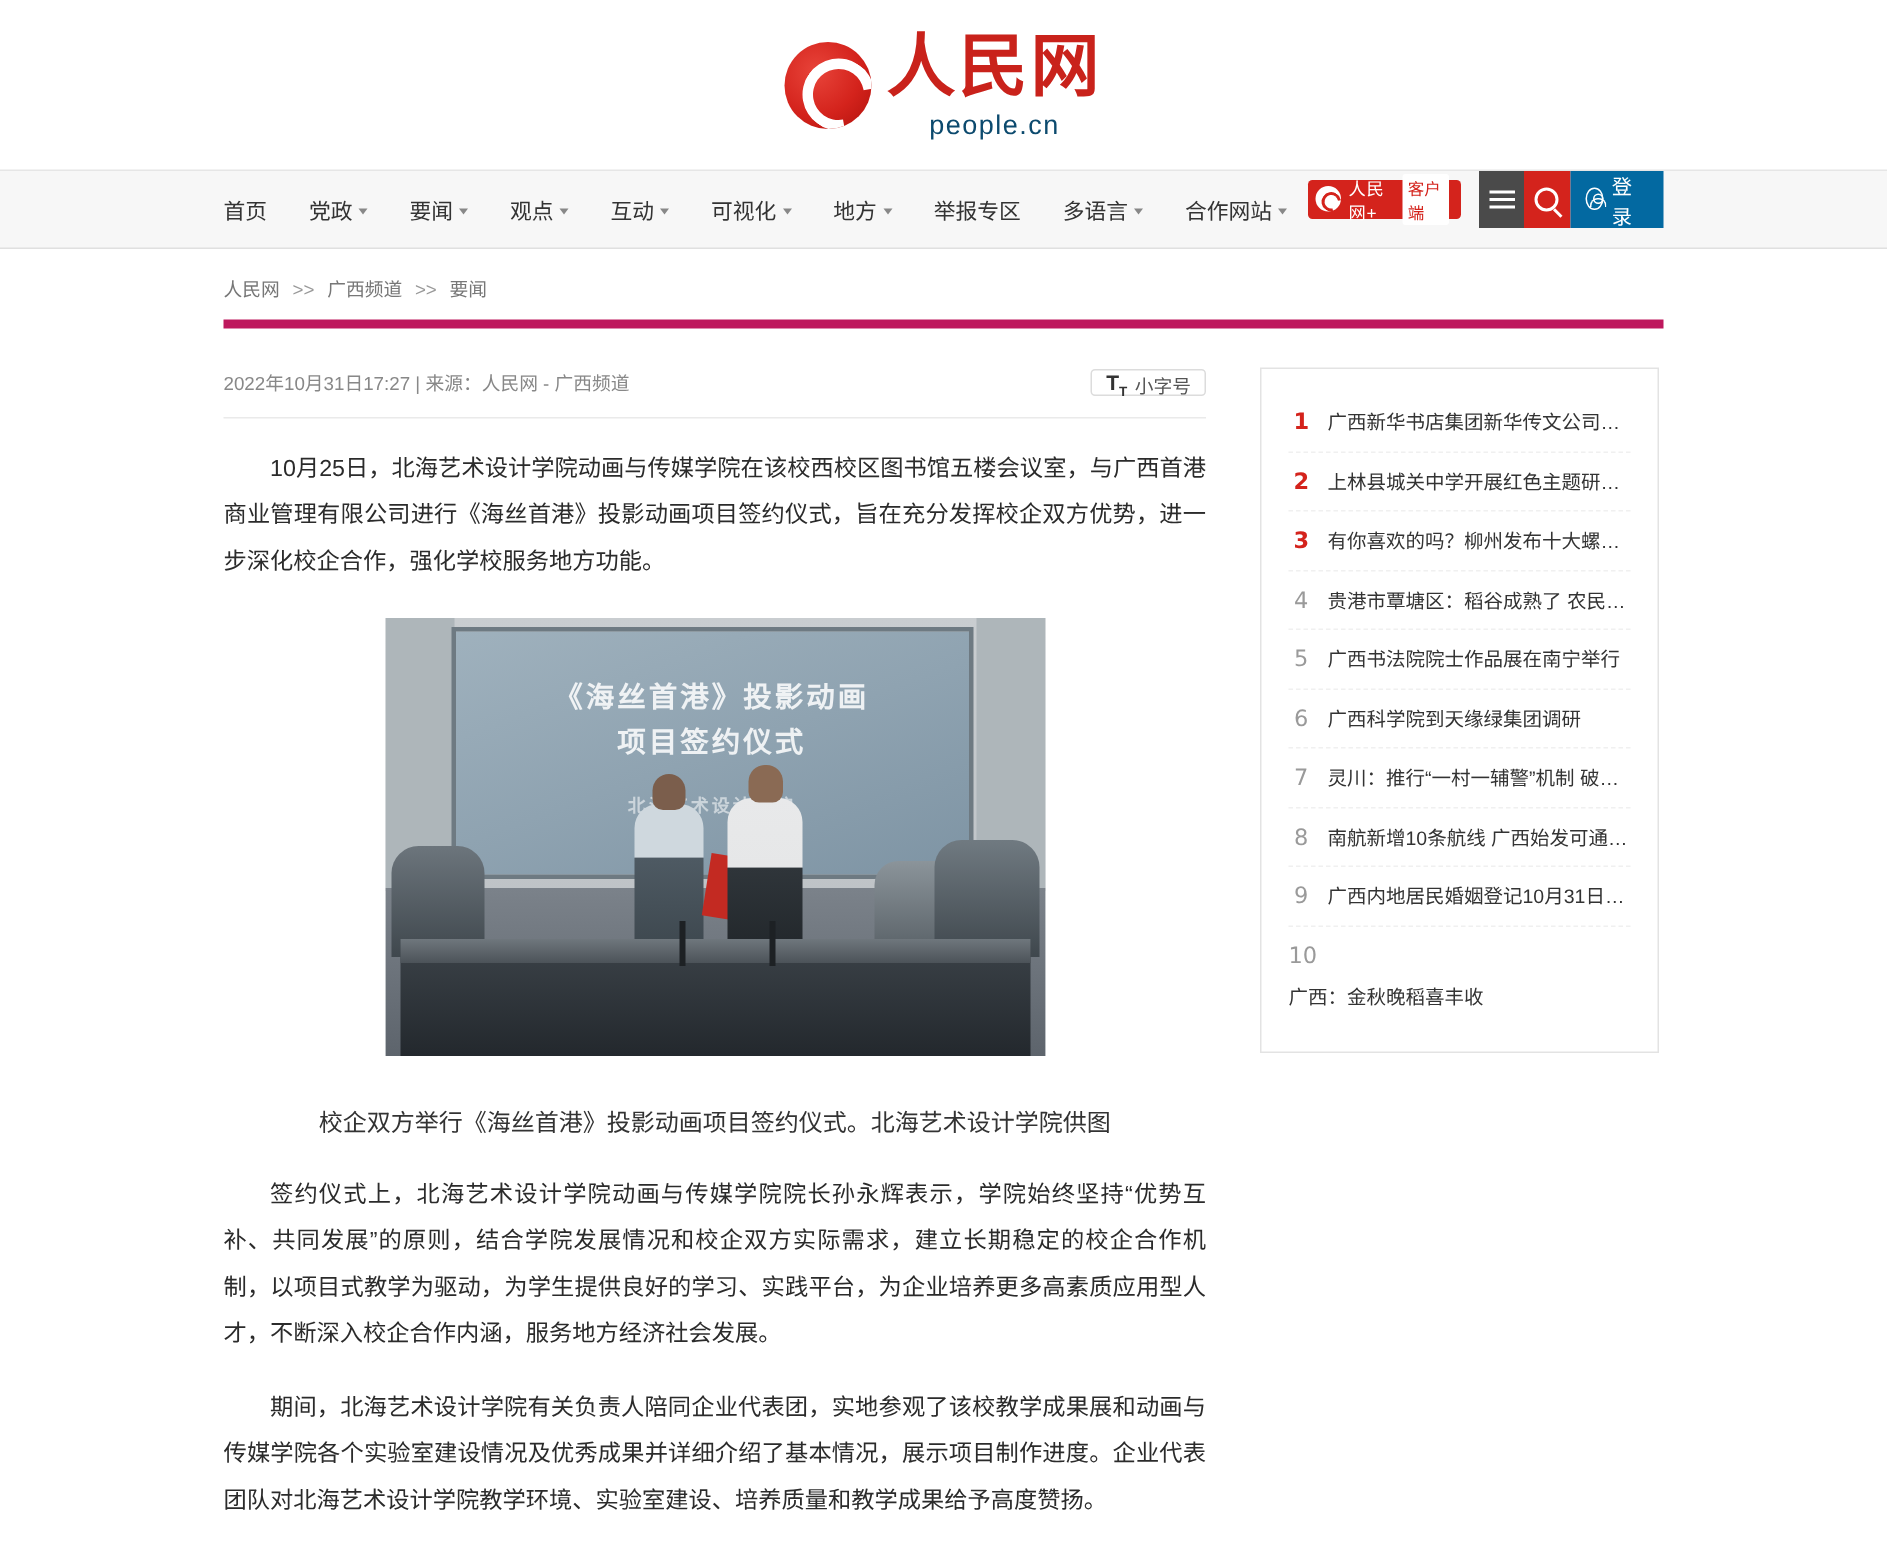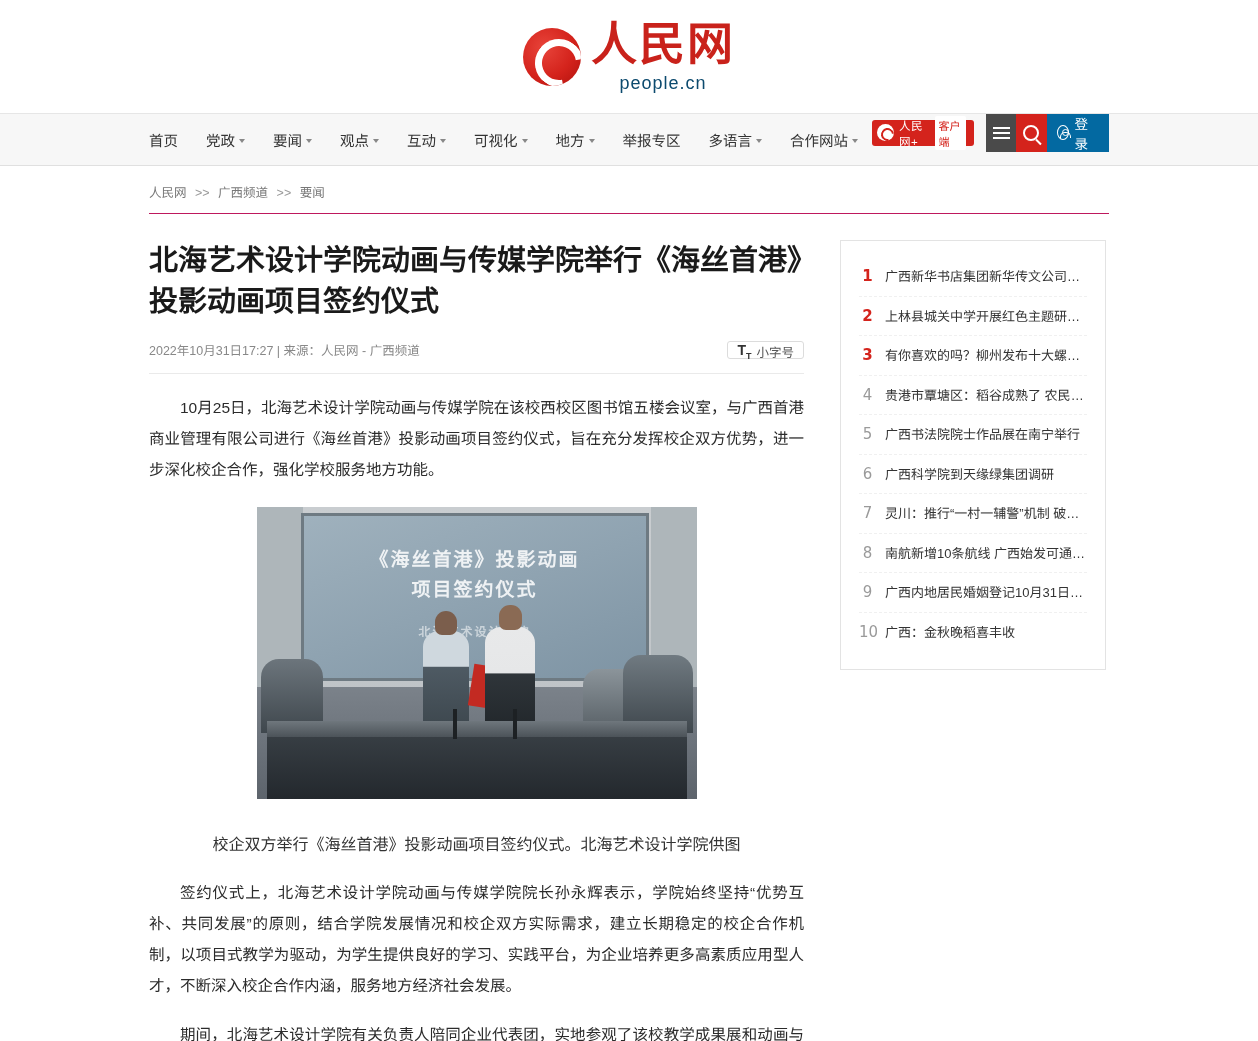--- a/index.html
+++ b/index.html
@@ -127,21 +127,21 @@
   .user-circle::after {
     content: ""; position: absolute; left: 2px; bottom: 1.2px;
     width: 9px; height: 4.5px; border: 1.3px solid #fff;
     border-bottom: none; border-radius: 5px 5px 0 0;
   }
 
   
   .crumb-wrap {
     width: 960px; margin: 0 auto;
     padding: 16px 0 12px 0;
-    border-bottom: 1px solid #be185d;
+    border-bottom: 6px solid #be185d;
   }
   .crumb { font-size: 12.5px; color: #777; }
   .crumb .sep { margin: 0 5px; color: #999; }
 
   
   .page {
     width: 960px; margin: 0 auto;
     display: flex; gap: 36px;
     padding-top: 26px;
   }
@@ -260,21 +260,21 @@
   .rank-title {
     font-size: 14px; font-weight: 700; color: #222;
     padding-bottom: 12px; border-bottom: 1px solid #eee;
     font-family: "DejaVu Sans", "Liberation Sans", sans-serif;
   }
   .rank-row {
     display: flex; align-items: baseline; gap: 9px;
     padding: 10px 0 9px 0;
     border-bottom: 1px dashed #f0f0f0;
   }
-  .rank-row:last-child { border-bottom: none; }
+  .rank-row:last-child { border-bottom: none; flex-direction: column; }
   .rank-num {
     font-size: 15px; color: #9a9a9a; width: 17px; flex: none; text-align: center;
     font-family: "DejaVu Sans", sans-serif;
   }
   .rank-num.hot { color: #d4231c; font-weight: 700; }
   .rank-text {
     font-size: 13px; color: #333; line-height: 1.5;
     white-space: nowrap; overflow: hidden; text-overflow: ellipsis;
     cursor: pointer;
   }
@@ -365,21 +365,20 @@
     <span>广西频道</span>
     <span class="sep">&gt;&gt;</span>
     <span>要闻</span>
   </div>
 </div>
 
 <div class="page">
 
   <div class="col-main">
 
-    <h1 class="title">北海艺术设计学院动画与传媒学院举行《海丝首港》投影动画项目签约仪式</h1>
 
     <div class="meta-row">
       <div class="meta-text">2022年10月31日17:27 | 来源：人民网 - 广西频道</div>
       <div class="fontsize-box">
         <span class="tt">T<sub>T</sub></span>
         <span>小字号</span>
       </div>
     </div>
 
     <p class="body">10月25日，北海艺术设计学院动画与传媒学院在该校西校区图书馆五楼会议室，与广西首港商业管理有限公司进行《海丝首港》投影动画项目签约仪式，旨在充分发挥校企双方优势，进一步深化校企合作，强化学校服务地方功能。</p>

